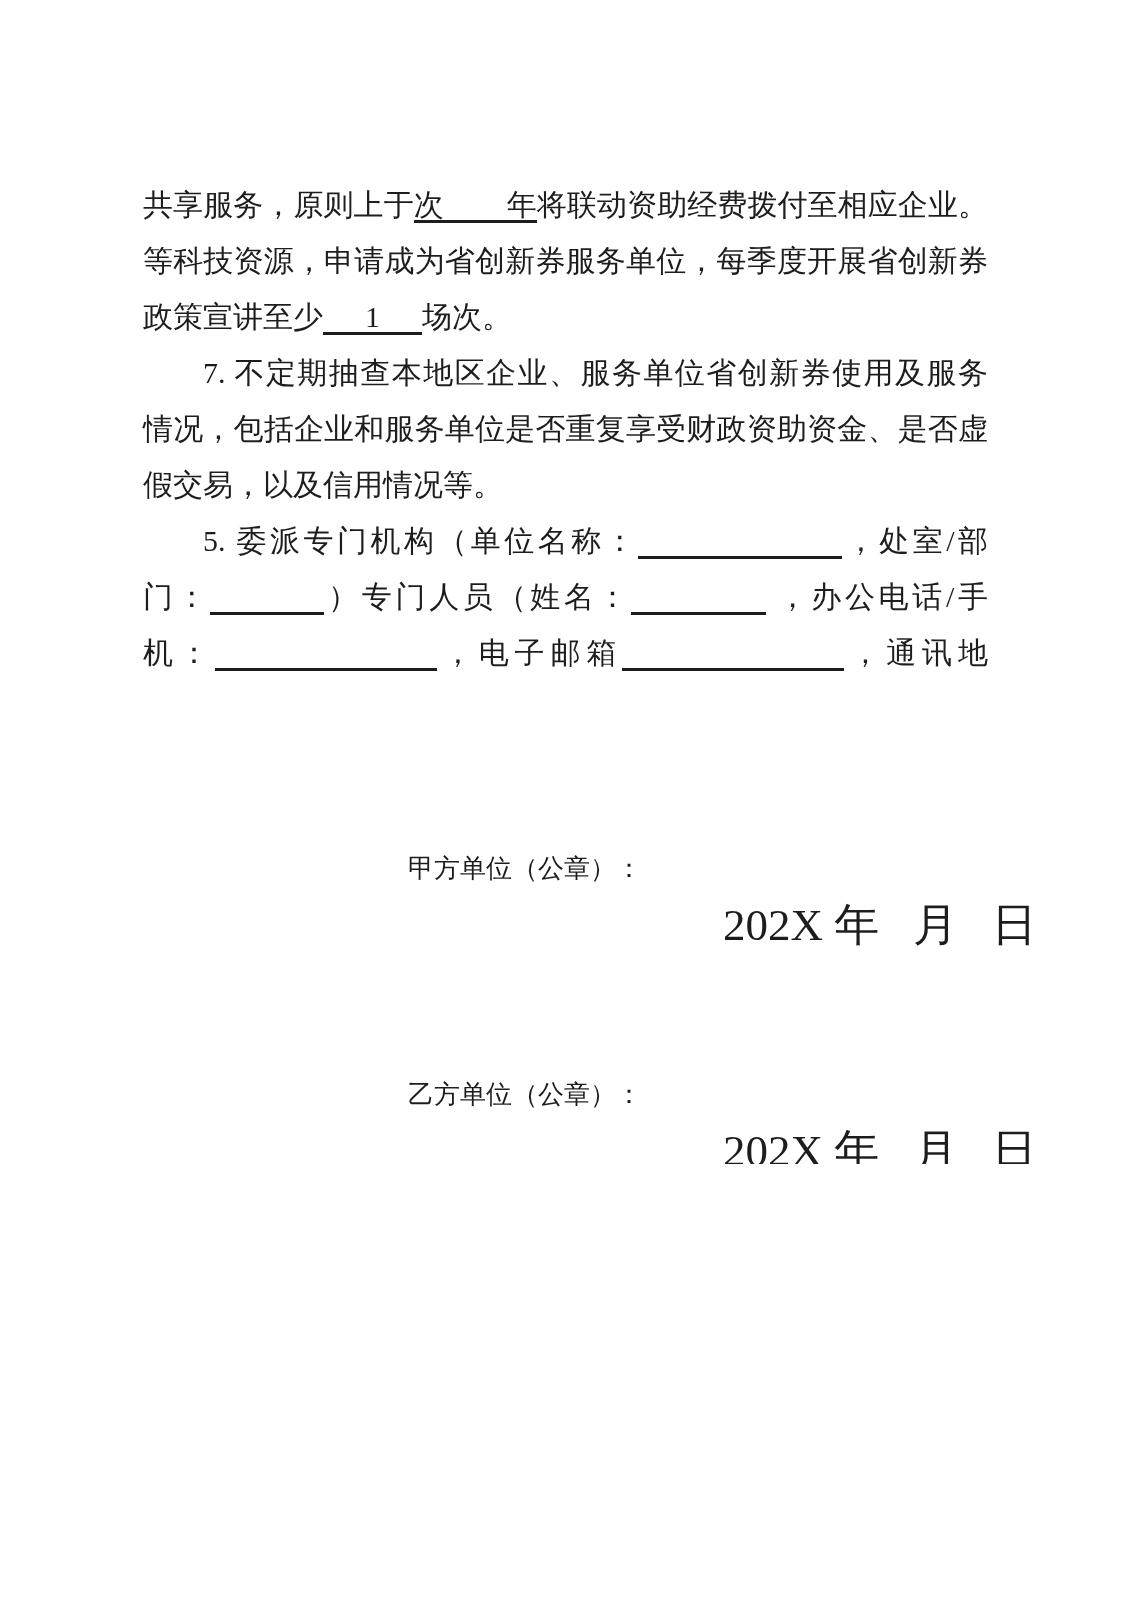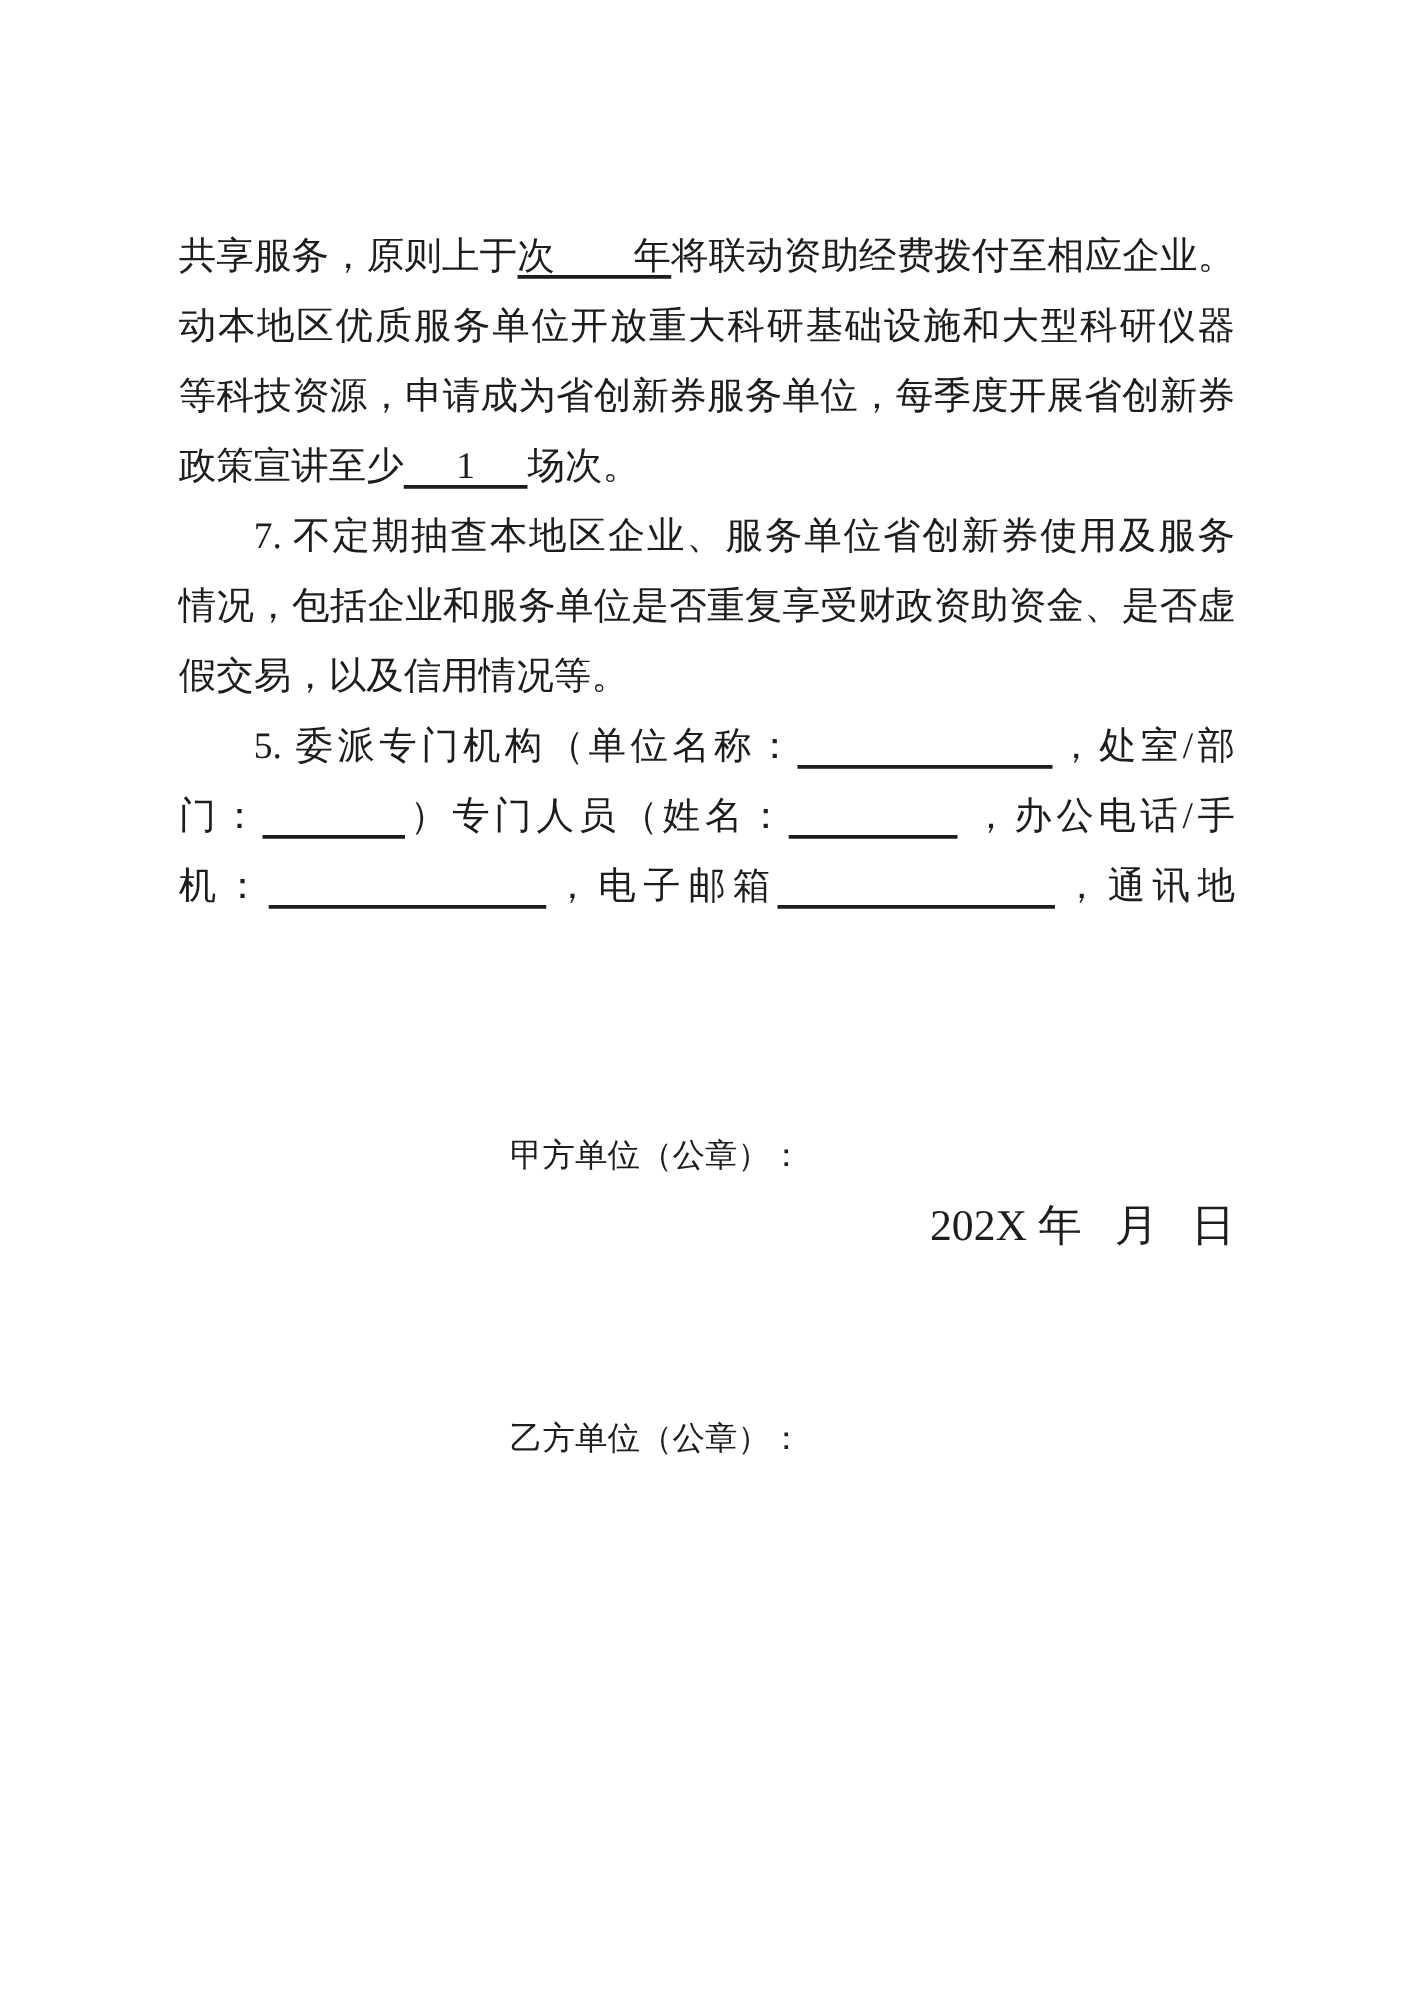--- a/index.html
+++ b/index.html
@@ -34,46 +34,44 @@
     text-indent: 0;
   }
   .sig-block { }
   .sig-label {
     font-size: 26px;
     line-height: 56px;
     margin-left: 265px;
     white-space: pre;
   }
   .sig-date {
-    font-size: 35px;
+    font-size: 45px;
     line-height: 56px;
     margin-left: 580px;
     white-space: pre;
-    text-align: right;
   }
   .sig-a { margin-top: 160px; }
   .sig-b { margin-top: 114px; }
   .footer {
     position: absolute;
     left: 167px;
     top: 1422px;
     font-size: 30px;
     line-height: 40px;
     white-space: pre;
   }
 </style>
 </head>
 <body>
 
 <div class="page" style="color: rgb(29, 29, 29); background: rgb(255, 255, 255);">
 
   <div class="content">
     <div>
         <div class="line full"><span>共享服务，原则上于</span><span class="blank" style="width: 4.1em; border-bottom-color: rgb(29, 29, 29);">次年</span><span>将联动资助经费拨付至相应企业。</span></div>
-        <div class="line full"><span>动本地区优质服务单位开放重大科研基础设施和大型科研仪器</span></div>
         <div class="line full"><span>等科技资源，申请成为省创新券服务单位，每季度开展省创新券</span></div>
         <div class="line"><span>政策宣讲至少</span><span class="blank" style="width: 3.3em; border-bottom-color: rgb(29, 29, 29);">1</span><span>场次。</span></div>
         <div class="line full indent"><span>7. 不定期抽查本地区企业、服务单位省创新券使用及服务</span></div>
         <div class="line full"><span>情况，包括企业和服务单位是否重复享受财政资助资金、是否虚</span></div>
         <div class="line"><span>假交易，以及信用情况等。</span></div>
         <div class="line full indent"><span>5. 委派专门机构（单位名称：</span><span class="blank" style="width: 6.8em; border-bottom-color: rgb(29, 29, 29);">&nbsp;</span><span>，处室/部</span></div>
         <div class="line full"><span>门：</span><span class="blank" style="width: 3.8em; border-bottom-color: rgb(29, 29, 29);">&nbsp;</span><span>）专门人员（姓名：</span><span class="blank" style="width: 4.5em; border-bottom-color: rgb(29, 29, 29);">&nbsp;</span><span> ，办公电话/手</span></div>
         <div class="line full"><span>机：</span><span class="blank" style="width: 7.4em; border-bottom-color: rgb(29, 29, 29);">&nbsp;</span><span>，电子邮箱</span><span class="blank" style="width: 7.4em; border-bottom-color: rgb(29, 29, 29);">&nbsp;</span><span>，通讯地</span></div>
       </div>
 

